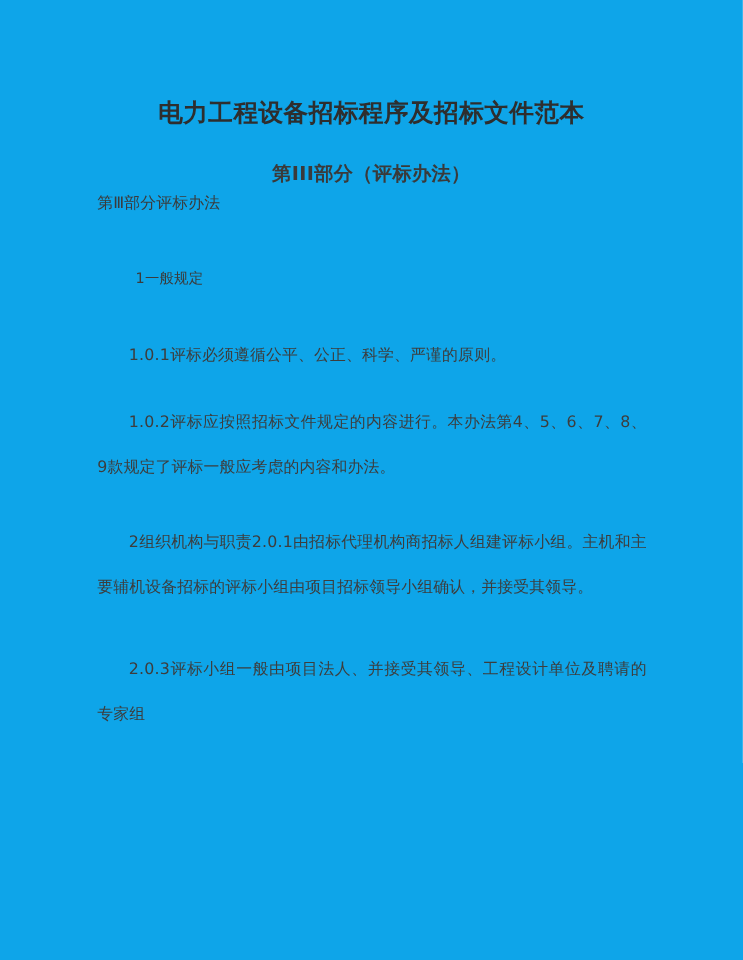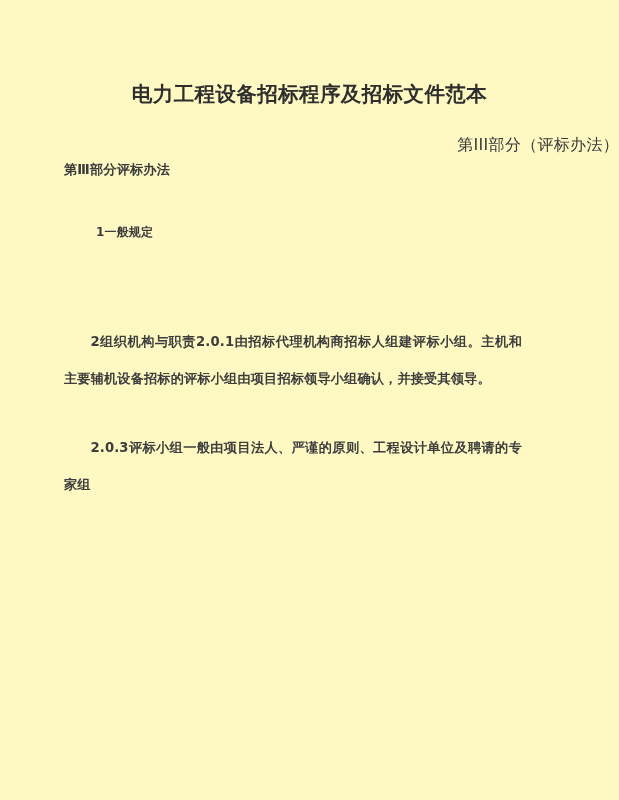--- a/index.html
+++ b/index.html
@@ -13,21 +13,21 @@
     position: relative;
     overflow: hidden;
     font-family: "DejaVu Sans", "Liberation Sans", sans-serif;
     color: #3b3b3b;
     -webkit-font-smoothing: antialiased;
   }
 
   .page {
     position: absolute;
     inset: 0;
-    background: #fef9c3;
+    background: #0ea5e9;
     overflow: hidden;
   }
 
   .doc-title {
     position: absolute;
     top: 66px;
     left: 0;
     width: 619px;
     text-align: center;
     font-size: 20.5px;
@@ -36,35 +36,34 @@
     color: #2e2e2e;
     line-height: 28px;
     white-space: nowrap;
   }
 
   .doc-subtitle {
     position: absolute;
     top: 120px;
     left: 0;
     width: 619px;
-    text-align: right;
+    text-align: center;
     font-size: 16px;
-    font-weight: normal;
+    font-weight: bold;
     letter-spacing: 0.3px;
     color: #3a3a3a;
     line-height: 24px;
     white-space: nowrap;
   }
 
   .body-area {
     position: absolute;
     top: 160px;
-    left: 64px;
+    left: 81px;
     width: 458px;
-    font-weight: bold;
   }
 
   .section-heading {
     font-size: 13.2px;
     line-height: 20px;
     color: #3b3b3b;
     letter-spacing: 0.15px;
     margin: 0 0 0 0;
   }
 
@@ -109,33 +108,35 @@
   <div class="body-area">
 
     <div class="section-heading">第Ⅲ部分评标办法</div>
 
     <div class="gap-lg"></div>
 
     <div class="sub-heading">1一般规定</div>
 
     <div class="gap-md"></div>
 
+    <p class="para indent">1.0.1评标必须遵循公平、公正、科学、严谨的原则。</p>
 
     <div class="gap-sm"></div>
 
+    <p class="para indent">1.0.2评标应按照招标文件规定的内容进行。本办法第4、5、6、7、8、9款规定了评标一般应考虑的内容和办法。</p>
 
     <div class="gap-xs"></div>
 
 
     <div class="gap-xs"></div>
 
     <p class="para indent">2组织机构与职责2.0.1由招标代理机构商招标人组建评标小组。主机和主要辅机设备招标的评标小组由项目招标领导小组确认，并接受其领导。</p>
 
     <div class="gap-xs"></div>
 
 
     <div class="gap-sm"></div>
 
-    <p class="para indent">2.0.3评标小组一般由项目法人、严谨的原则、工程设计单位及聘请的专家组</p>
+    <p class="para indent">2.0.3评标小组一般由项目法人、并接受其领导、工程设计单位及聘请的专家组</p>
 
   </div>
 
 </div>
 
 </body></html>

